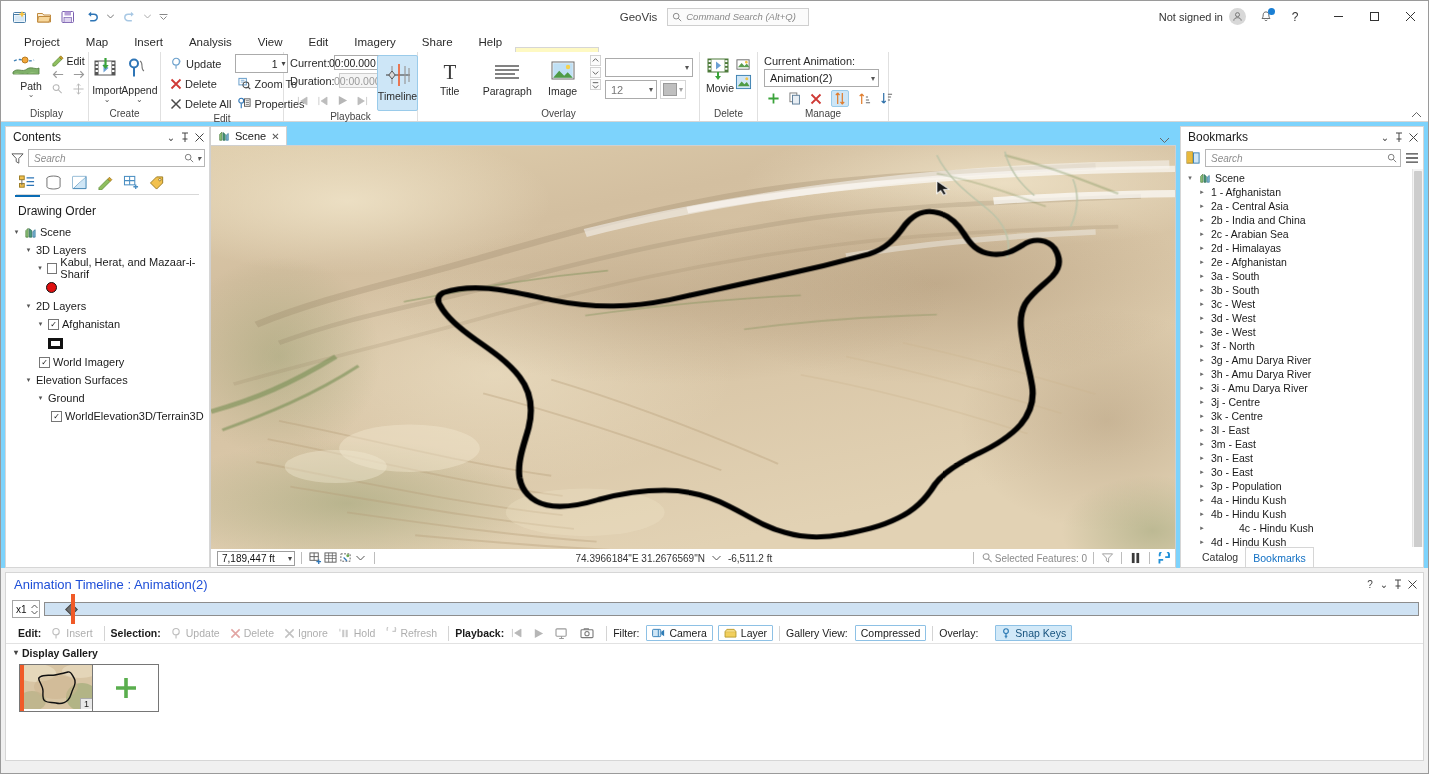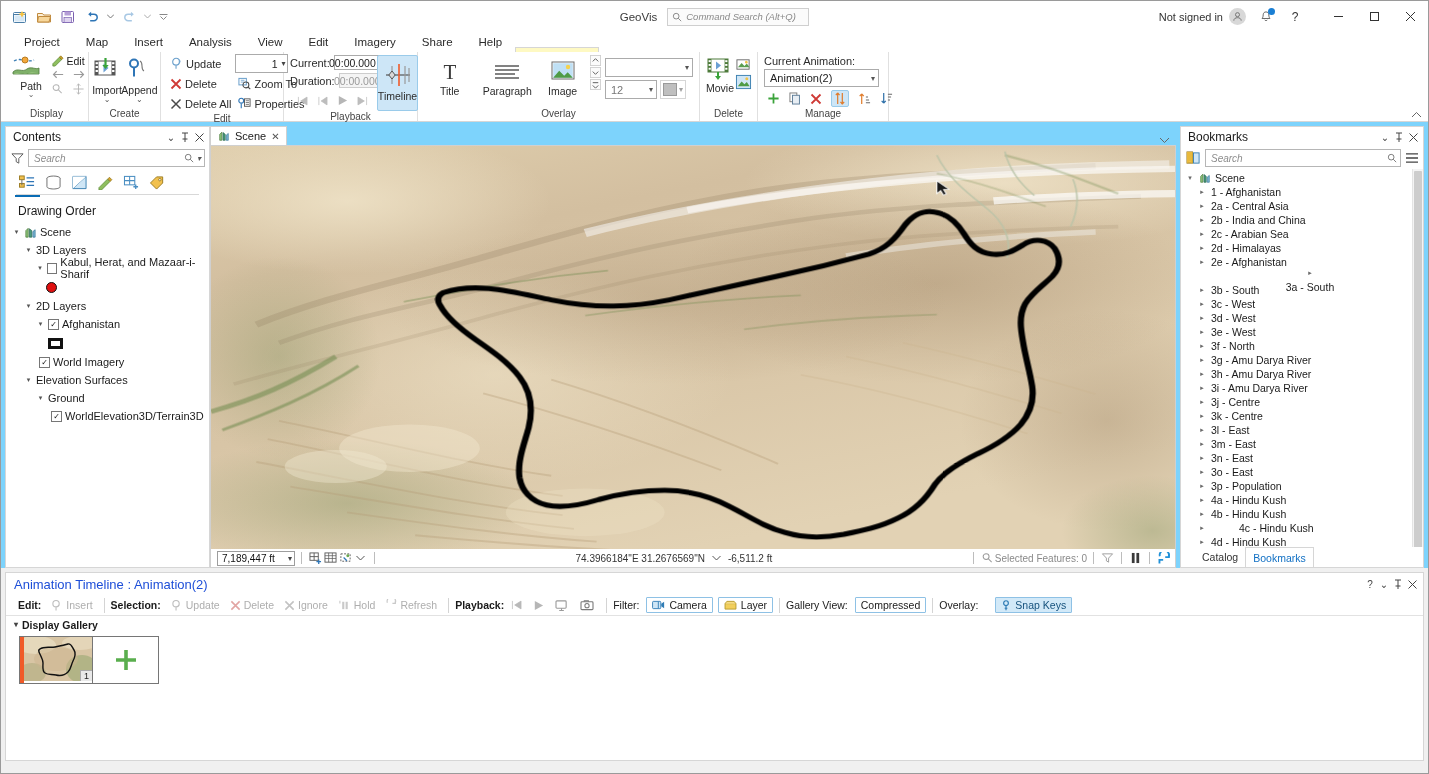--- a/index.html
+++ b/index.html
@@ -1157,21 +1157,21 @@
               <span>2c - Arabian Sea</span>
             </div>
             <div class="bm-node" style="padding-left: 16px;">
               <span class="bm-tri">▸</span>
               <span>2d - Himalayas</span>
             </div>
             <div class="bm-node" style="padding-left: 16px;">
               <span class="bm-tri">▸</span>
               <span>2e - Afghanistan</span>
             </div>
-            <div class="bm-node" style="padding-left: 16px; flex-direction: column;">
+            <div class="bm-node" style="padding-left: 16px;">
               <span class="bm-tri">▸</span>
               <span>3a - South</span>
             </div>
             <div class="bm-node" style="padding-left: 16px;">
               <span class="bm-tri">▸</span>
               <span>3b - South</span>
             </div>
             <div class="bm-node" style="padding-left: 16px;">
               <span class="bm-tri">▸</span>
               <span>3c - West</span>
@@ -1267,20 +1267,37 @@
             <path d="M2 1h6M5 1v6M2.5 7h5M5 7v3" fill="none" stroke="#444"></path>
           </svg>
       </span>
       <span class="panel-btn">
         <svg width="9" height="9" viewBox="0 0 9 9">
             <path d="M0.5 0.5l8 8M8.5 0.5l-8 8" stroke="#444"></path>
           </svg>
       </span>
     </div>
 
+    <div class="track-row">
+      <div class="speed-spin">
+        <span>x1</span>
+        <span class="speed-arrows">
+          <svg width="7" height="5" viewBox="0 0 7 5">
+              <path d="M0.5 4L3.5 1 6.5 4" fill="none" stroke="#555"></path>
+            </svg>
+          <svg width="7" height="5" viewBox="0 0 7 5">
+              <path d="M0.5 1L3.5 4 6.5 1" fill="none" stroke="#555"></path>
+            </svg>
+        </span>
+      </div>
+      <div class="track">
+        <div class="keydiamond"></div>
+        <div class="playhead"></div>
+      </div>
+    </div>
 
     <div class="anim-toolbar">
       <span class="tb-label" style="margin-left:2px">Edit:</span>
       <span class="tb-item">
         <svg width="13" height="13" viewBox="0 0 14 14">
             <circle cx="6.5" cy="5" r="3.4" fill="none" stroke="#bdbdbd" stroke-width="1.2"></circle>
             <path d="M6.5 8.5v4" stroke="#bdbdbd" stroke-width="1.2"></path>
           </svg>
         <span>Insert</span>
       </span>

